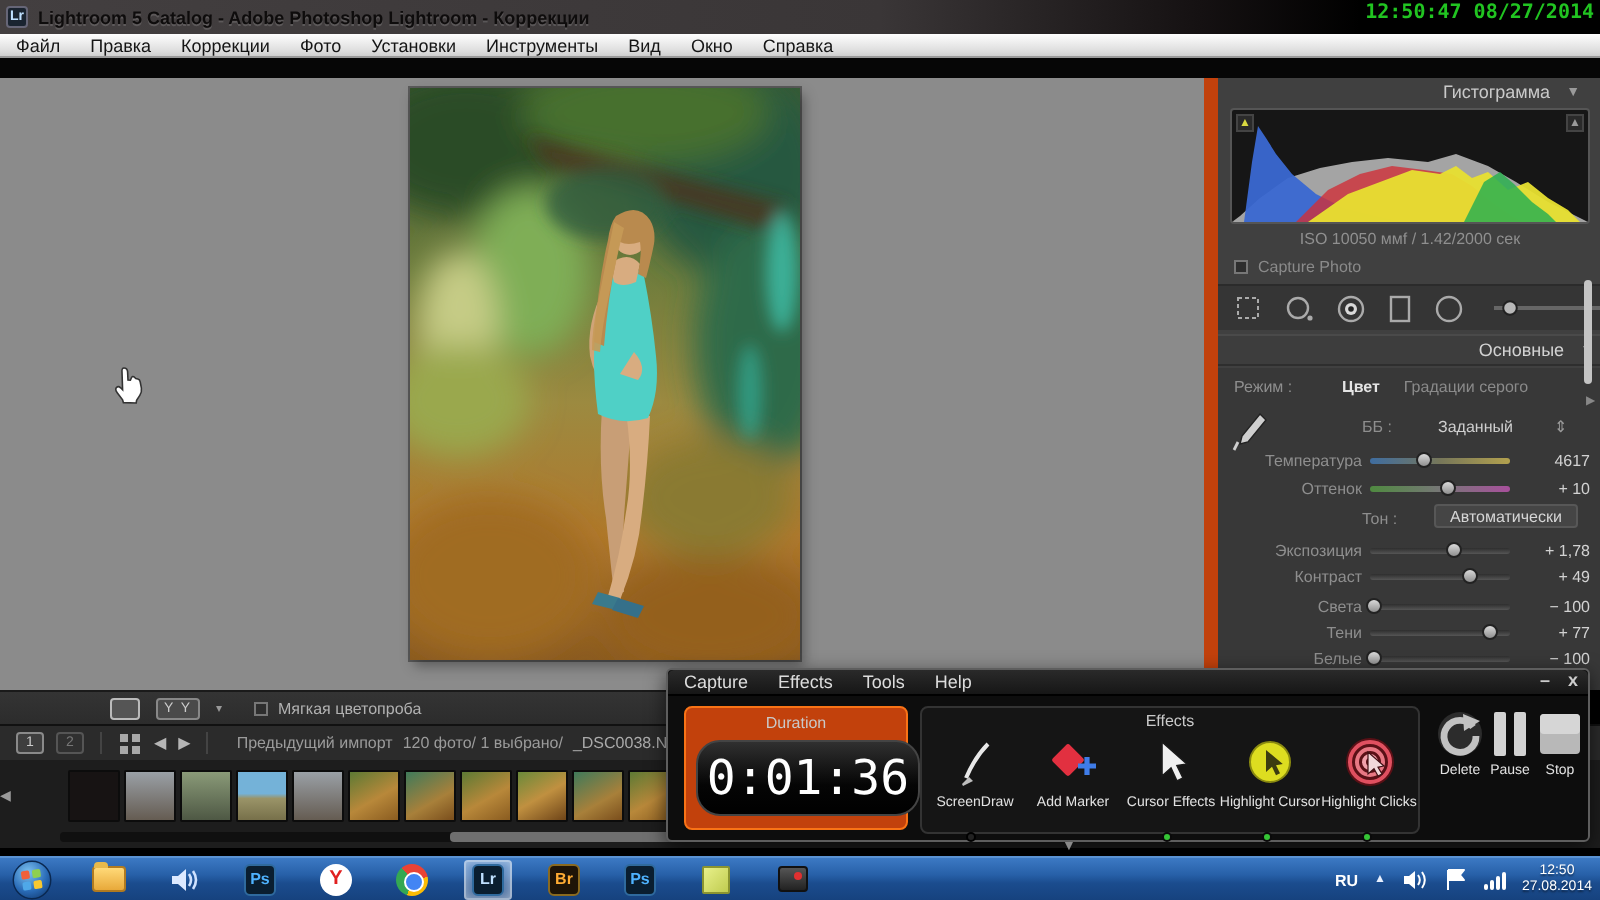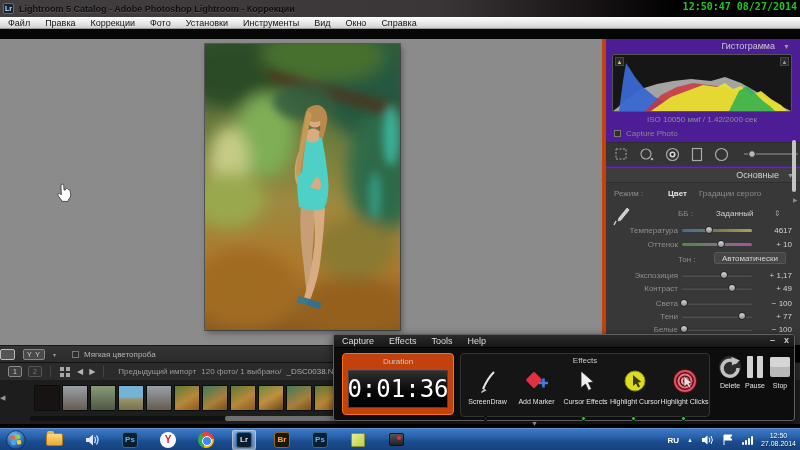--- a/index.html
+++ b/index.html
@@ -20,21 +20,21 @@
 
 .topstrip{left:0;top:29px;width:800px;height:10px;background:#060606}
 
 
 .canvas{left:0;top:39px;width:602px;height:306px;background:#8b8b8b}
 .photo{left:205px;top:44px;width:195px;height:286px;box-shadow:0 0 0 1px rgba(0,0,0,.35),2px 3px 6px rgba(0,0,0,.35)}
 .photo svg{display:block}
 .hand-cursor{left:56px;top:183px;width:16px;height:19px}
 
 
-.rpanel{left:602px;top:39px;width:198px;height:306px;background:#4c1d95;border-left:4px solid #c2410c;color:#9c9c9c;font-size:8px}
+.rpanel{left:602px;top:39px;width:198px;height:306px;background:#404040;border-left:7px solid #c2410c;color:#9c9c9c;font-size:8px}
 .phead{height:14px;display:flex;align-items:center;justify-content:flex-end;padding-right:10px;gap:8px;color:#c9c9c9;font-size:9px}
 .phead .tri{font-size:7px;color:#9a9a9a}
 .histo-box{left:6px;top:15px;width:180px;height:58px;background:#161616;border:1px solid #555;border-radius:2px;overflow:hidden}
 .clip{position:absolute;top:2px;width:9px;height:9px;background:#2a2a2a;border:1px solid #444;display:flex;align-items:center;justify-content:center;font-size:6px}
 .exif{left:6px;top:76px;width:180px;display:flex;justify-content:center;color:#8f8f8f;font-size:8px}
 .origrow{left:8px;top:90px;display:flex;align-items:center;gap:5px;color:#8a8a8a;font-size:8px}
 .cbx{width:7px;height:7px;border:1px solid #777;background:#2e2e2e;display:inline-block}
 .tooldiv{left:0;top:103px;width:198px;border-top:1px solid #2b2b2b;height:0}
 .toolstrip{left:0;top:104px;width:198px;height:22px;background:#353535;display:flex;align-items:center;gap:11px;padding-left:8px}
 .toolstrip svg{display:block}
@@ -56,21 +56,21 @@
 .s-label{position:absolute;right:126px;top:1px;color:#8e8e8e;white-space:nowrap}
 .s-track{position:absolute;left:76px;top:4px;width:70px;height:3px;background:linear-gradient(#2e2e2e,#555);border-radius:2px}
 .track-temp{background:linear-gradient(90deg,#3f6da0,#77775a,#b3a14e)}
 .track-tint{background:linear-gradient(90deg,#4f8a40,#777,#a8509c)}
 .s-knob{position:absolute;top:-3px;width:8px;height:8px;background:linear-gradient(#d9d9d9,#8f8f8f);border-radius:50%;border:1px solid #222}
 .s-val{position:absolute;right:12px;top:1px;color:#d2d2d2;white-space:nowrap}
 .rscroll{left:792px;top:140px;width:4px;height:52px;background:#c4c4c4;border-radius:2px}
 .rcollapse{left:793px;top:196px;color:#888;font-size:6px}
 
 
-.toolbar{left:0;top:345px;width:602px;height:17px;background:linear-gradient(#343434,#2c2c2c);border-top:1px solid #1a1a1a;display:flex;align-items:center;gap:8px;color:#b2b2b2;font-size:8px}
+.toolbar{left:0;top:345px;width:602px;height:17px;background:linear-gradient(#343434,#2c2c2c);border-top:1px solid #1a1a1a;display:flex;align-items:center;gap:8px;padding-left:55px;color:#b2b2b2;font-size:8px}
 .loupe-ico{width:15px;height:11px;border:1px solid #bbb;border-radius:2px;background:#555}
 .yy-ico{width:22px;height:11px;border:1px solid #888;border-radius:2px;background:#4a4a4a;color:#ccc;font-size:7px;display:flex;align-items:center;justify-content:center;letter-spacing:1px}
 .car{color:#999;font-size:6px}
 .sp-row{display:flex;align-items:center;gap:5px;margin-left:8px}
 
 
 .fs-head{left:0;top:362px;width:800px;height:18px;background:#2b2b2b;border-top:1px solid #111;display:flex;align-items:center;gap:6px;padding-left:8px}
 .mon{width:14px;height:11px;border:1px solid #8a8a8a;border-radius:2px;color:#ccc;font-size:7px;display:flex;align-items:center;justify-content:center;background:#3e3e3e}
 .mon.dim{border-color:#555;color:#777;background:#303030}
 .fs-sep{width:1px;height:11px;background:#444;margin:0 2px}
@@ -93,21 +93,21 @@
 .fs-collapse{left:531px;top:420px;color:#8a8a8a;font-size:7px;z-index:30}
 
 
 .capwin{left:333px;top:334px;width:462px;height:87px;background:#0d0d0d;border:1px solid #5e5e5e;border-radius:3px;box-shadow:0 3px 10px rgba(0,0,0,.6);z-index:20;color:#d6d6d6}
 .cap-menu{height:13px;display:flex;align-items:center;gap:15px;padding-left:8px;background:linear-gradient(#2a2a2a,#161616);border-bottom:1px solid #000;border-radius:3px 3px 0 0}
 .cap-menu .mi{font-size:9px;color:#ddd}
 .cap-sys{position:absolute;right:5px;top:0px;display:flex;gap:9px}
 .cap-sys span{font-size:9px;color:#ccc;font-weight:bold}
 .dur-box{left:8px;top:18px;width:112px;height:62px;background:#c2410c;border:1px solid #f97316;border-radius:4px}
 .dur-lab{top:3px;left:0;width:100%;text-align:center;font-size:8px;color:#c9c9c9}
-.timer{left:5px;top:16px;width:100px;height:38px;background:linear-gradient(#303030,#050505 60%,#000);border:1px solid #444;border-radius:0;display:flex;align-items:center;justify-content:center;font-family:"DejaVu Sans Mono",monospace;font-size:24px;color:#fff;letter-spacing:0px}
+.timer{left:5px;top:16px;width:112px;height:38px;background:linear-gradient(#303030,#050505 60%,#000);border:1px solid #444;border-radius:12px;display:flex;align-items:center;justify-content:center;font-family:"DejaVu Sans Mono",monospace;font-size:24px;color:#fff;letter-spacing:0px}
 .fx-box{left:126px;top:18px;width:250px;height:64px;background:#151515;border:1px solid #333;border-radius:4px}
 .fx-lab{top:2px;left:0;width:100%;text-align:center;font-size:8px;color:#c9c9c9}
 .fx-row{position:absolute;left:2px;top:13px;width:246px;display:flex;justify-content:space-around}
 .fxb{display:flex;flex-direction:column;align-items:center;gap:3px;width:50px}
 .fxb .ic{height:28px;display:flex;align-items:center;justify-content:center}
 .fxb .lb{font-size:7px;color:#e2e2e2;white-space:nowrap}
 .dotrow{position:absolute;left:0;top:62px;width:250px}
 .gdot{position:absolute;width:5px;height:5px;border-radius:50%;background:#35c435;border:1px solid #0a0a0a;top:0}
 .ddot{position:absolute;width:5px;height:5px;border-radius:50%;background:#222;border:1px solid #000;top:0}
 .ctl-row{left:384px;top:20px;width:74px;display:flex;justify-content:space-between}
@@ -312,21 +312,21 @@
   <div class="tonerow abs" style="top:216px">
     <span class="abs tone-lab">Тон :</span>
     <div class="abs auto-btn">Автоматически</div>
   </div>
 
   <div class="srow abs" style="top:231px">
     <span class="s-label">Экспозиция</span>
     <div class="s-track">
         <div class="s-knob" style="left: calc(60% - 4px);"></div>
       </div>
-    <span class="s-val">+ 1,17</span>
+    <span class="s-val">+ 1,78</span>
   </div>
   <div class="srow abs" style="top:244px">
     <span class="s-label">Контраст</span>
     <div class="s-track">
         <div class="s-knob" style="left: calc(72% - 4px);"></div>
       </div>
     <span class="s-val">+ 49</span>
   </div>
   <div class="srow abs" style="top:259px">
     <span class="s-label">Света</span>

